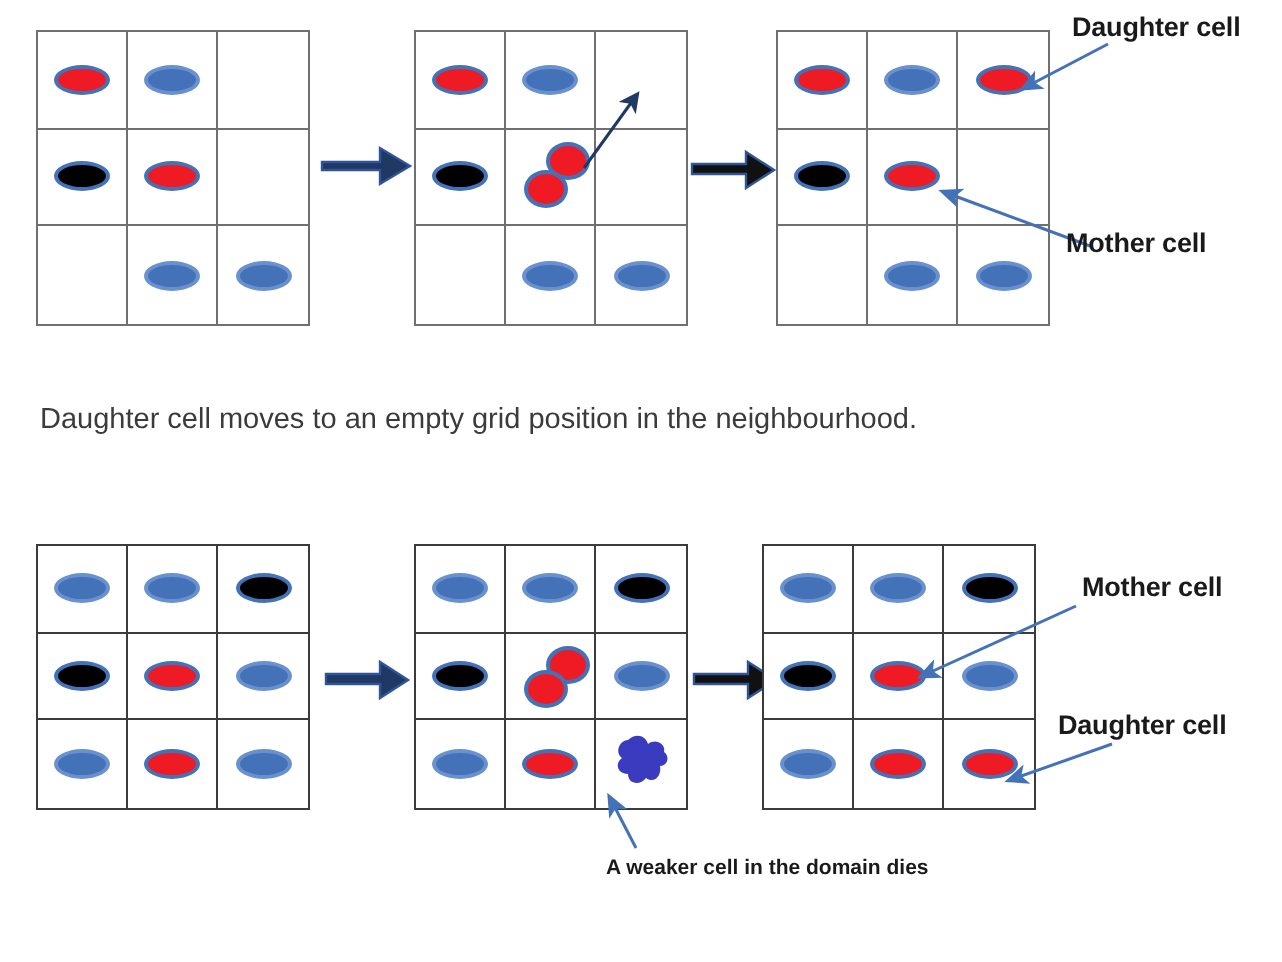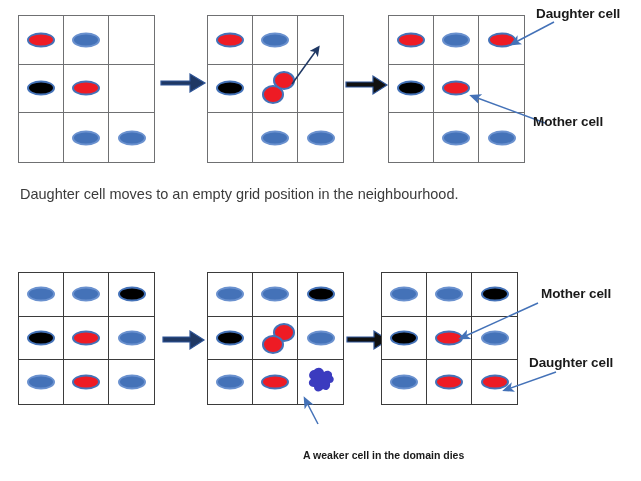--- a/index.html
+++ b/index.html
@@ -95,20 +95,21 @@
     color: #1a1a1a;
     white-space: nowrap;
     letter-spacing: -0.1px;
   }
   .caption {
     position: absolute;
     font-family: "Liberation Sans", sans-serif;
     font-size: 14.5px;
     color: #3b3b3b;
     white-space: nowrap;
+    margin-top: 16px;
   }
   .small-note {
     position: absolute;
     font-family: "Liberation Sans", sans-serif;
     font-weight: bold;
     font-size: 10.5px;
     color: #1a1a1a;
     white-space: nowrap;
   }
 </style>
@@ -333,16 +334,16 @@
   <svg class="pointer">
     <line x1="538" y1="303" x2="461" y2="338" stroke="#4472b8" stroke-width="1.5" marker-end="url(#thinhead)"></line>
     <line x1="556" y1="372" x2="505" y2="390" stroke="#4472b8" stroke-width="1.5" marker-end="url(#thinhead)"></line>
     <line x1="318" y1="424" x2="305" y2="399" stroke="#4472b8" stroke-width="1.5" marker-end="url(#thinhead)"></line>
   </svg>
 
   <div class="label" style="left:541px; top:286px;">Mother  cell</div>
 
   <div class="label" style="left:529px; top:355px;">Daughter cell</div>
 
-  <div class="small-note" style="left:303px; top:449px;">A weaker cell in the domain dies</div>
+  <div class="small-note" style="left:303px; top:428px;">A weaker cell in the domain dies</div>
 
 
 </div>
 
 </body></html>

